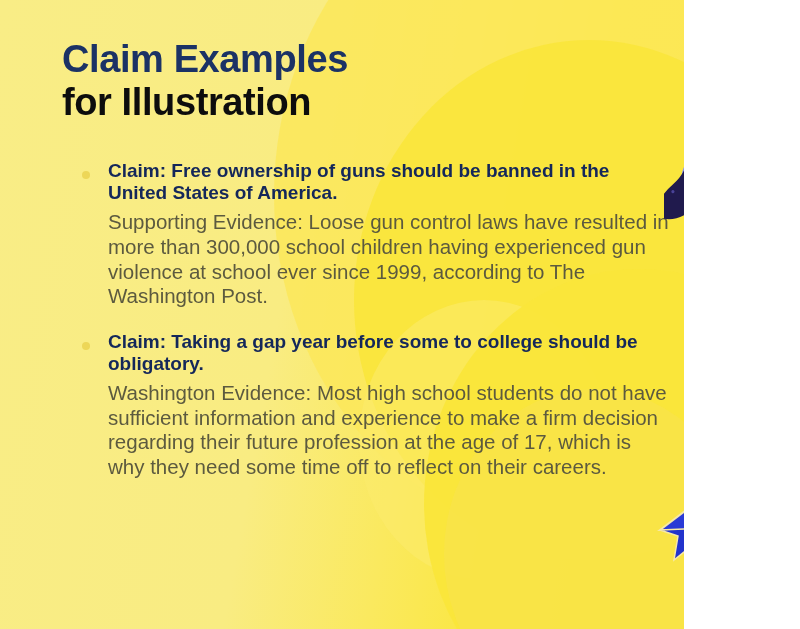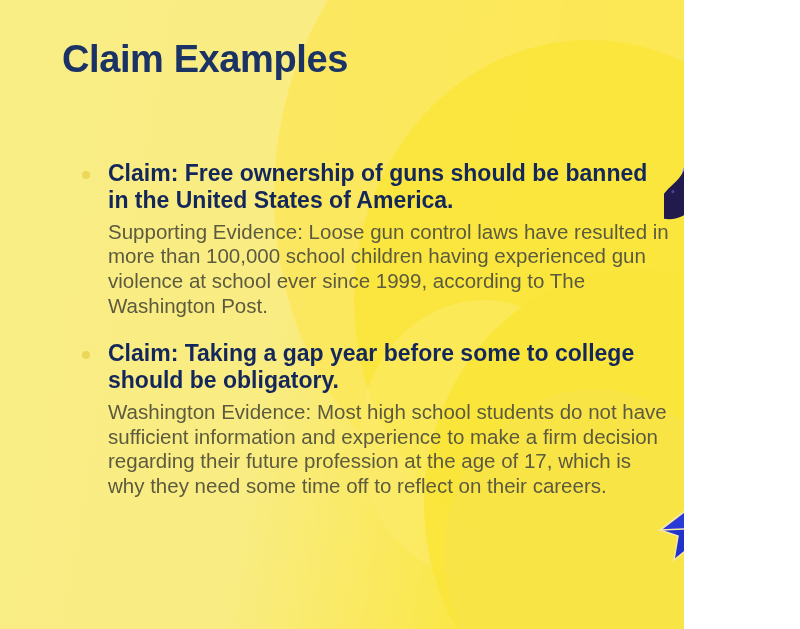--- a/index.html
+++ b/index.html
@@ -118,21 +118,21 @@
     top: 11px;
     width: 8px;
     height: 8px;
     border-radius: 50%;
     background: #e8cf4a;
     opacity: 0.75;
   }
   .claim-line {
     margin: 0 0 2px 0;
     padding-left: 28px;
-    font-size: 23px;
+    font-size: 19px;
     font-weight: bold;
     line-height: 1.17;
     color: #14275a;
   }
   .claim-label { font-weight: bold; }
   .evidence-line {
     margin: 6px 0 0 0;
     padding-left: 28px;
     font-size: 20.5px;
     font-weight: normal;
@@ -165,28 +165,29 @@
     <div class="bg-base"></div>
     <div class="blob blob-a"></div>
     <div class="blob blob-b"></div>
     <div class="blob blob-e"></div>
     <div class="blob blob-c"></div>
     <div class="blob blob-d"></div>
   </div>
 
   <div class="title-block">
     <div class="title-line title-line-1">Claim Examples</div>
+    <div class="title-line title-line-2">for Illustration</div>
   </div>
 
   <div class="body-block">
 
     <div class="claim-group">
       <span class="bullet-dot"></span>
       <p class="claim-line"><span class="claim-label">Claim:</span><span> Free ownership of guns should be banned in the United States of America.</span></p>
-      <p class="evidence-line">Supporting Evidence: Loose gun control laws have resulted in more than 100,000 school children having experienced gun violence at school ever since 1999, according to The Washington Post.</p>
+      <p class="evidence-line">Supporting Evidence: Loose gun control laws have resulted in more than 300,000 school children having experienced gun violence at school ever since 1999, according to The Washington Post.</p>
     </div>
 
     <div class="claim-group">
       <span class="bullet-dot"></span>
       <p class="claim-line"><span class="claim-label">Claim:</span><span> Taking a gap year before some to college should be obligatory.</span></p>
       <p class="evidence-line">Washington Evidence: Most high school students do not have sufficient information and experience to make a firm decision regarding their future profession at the age of 17, which is why they need some time off to reflect on their careers.</p>
     </div>
 
   </div>
 

